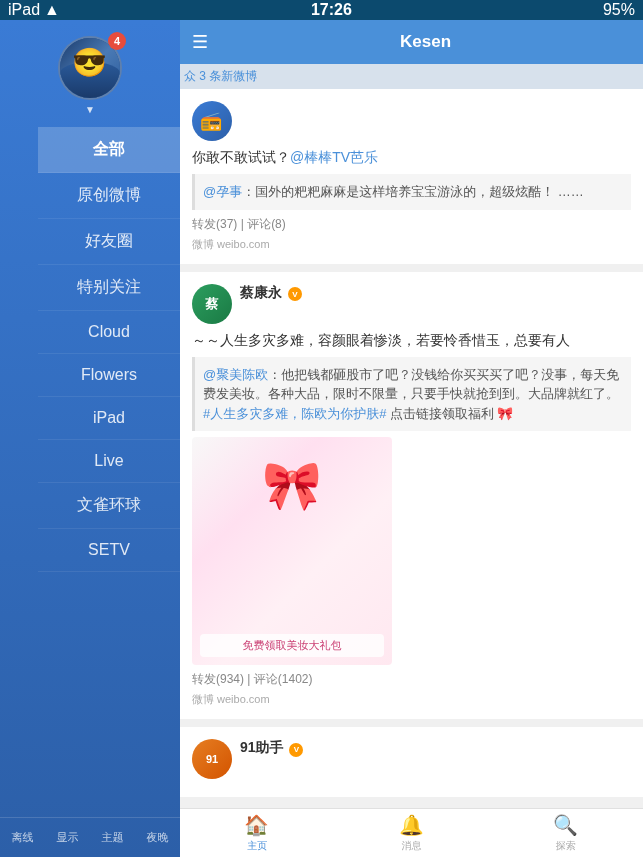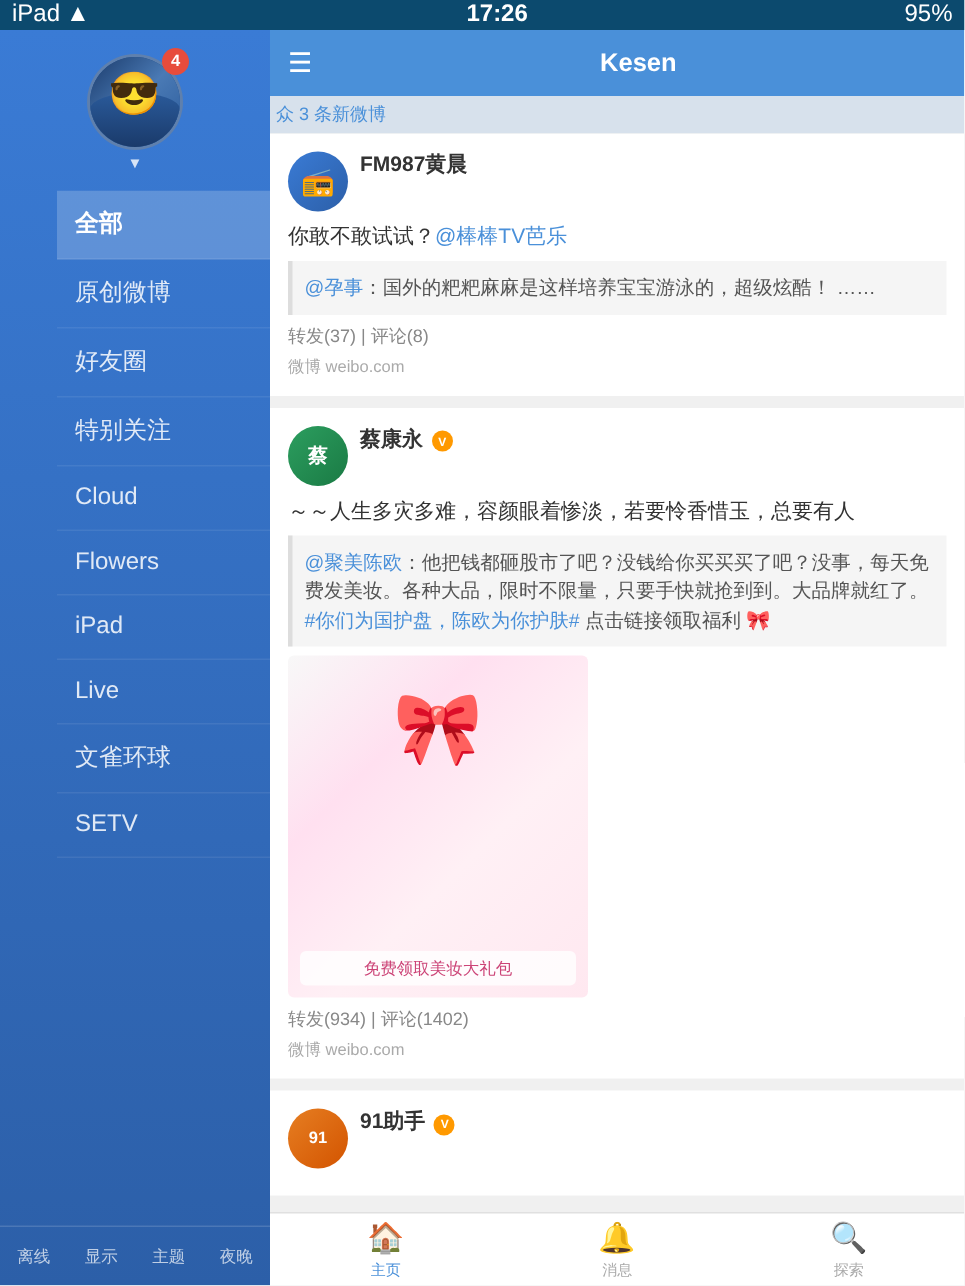--- a/index.html
+++ b/index.html
@@ -115,20 +115,21 @@
       overflow-y: auto;
     }
 
     .sidebar-nav::-webkit-scrollbar { display: none; }
 
     .nav-item {
       padding: 12px 12px;
       color: rgba(255,255,255,0.85);
       font-size: 16px;
       cursor: pointer;
+      text-align: center;
       border-bottom: 1px solid rgba(255,255,255,0.08);
       margin-left: 38px;
     }
 
     .nav-item.active {
       background: rgba(255,255,255,0.2);
       color: white;
       font-weight: 600;
     }
 
@@ -417,23 +418,20 @@
       <div class="top-nav-title">Kesen</div>
     </div>
 
     <div class="new-weibo-bar">众 3 条新微博</div>
 
     <div class="feed">
 
       <div class="post-card">
         <div class="post-header">
           <div class="post-avatar fm">📻</div>
-          <div class="post-meta">
-            <div class="post-author">FM987黄晨</div>
-          </div>
         </div>
         <div class="post-content">
           你敢不敢试试？<span class="post-link-blue">@棒棒TV芭乐</span>
         </div>
         <div class="quoted-content">
           <span class="post-link-blue">@孕事</span>：国外的粑粑麻麻是这样培养宝宝游泳的，超级炫酷！ ……
         </div>
         <div class="post-actions">转发(37) | 评论(8)</div>
         <div class="post-source">微博 weibo.com</div>
       </div>
@@ -444,21 +442,21 @@
           <div class="post-meta">
             <div class="post-author">
               蔡康永 <span class="verified-badge">V</span>
             </div>
           </div>
         </div>
         <div class="post-content">
           ～～人生多灾多难，容颜眼着惨淡，若要怜香惜玉，总要有人
         </div>
         <div class="quoted-content">
-          <span class="post-link-blue">@聚美陈欧</span>：他把钱都砸股市了吧？没钱给你买买买了吧？没事，每天免费发美妆。各种大品，限时不限量，只要手快就抢到到。大品牌就红了。<span class="post-hash-blue">#你们为国护盘，陈欧为你护肤#</span> 点击链接领取福利 🎀
+          <span class="post-link-blue">@聚美陈欧</span>：他把钱都砸股市了吧？没钱给你买买买了吧？没事，每天免费发美妆。各种大品，限时不限量，只要手快就抢到到。大品牌就红了。<span class="post-hash-blue">#人生多灾多难，陈欧为你护肤#</span> 点击链接领取福利 🎀
         </div>
         <div class="post-image">
           <div class="post-image-text">免费领取美妆大礼包</div>
         </div>
         <div class="post-actions">转发(934) | 评论(1402)</div>
         <div class="post-source">微博 weibo.com</div>
       </div>
 
       <div class="post-card">
         <div class="post-header">

